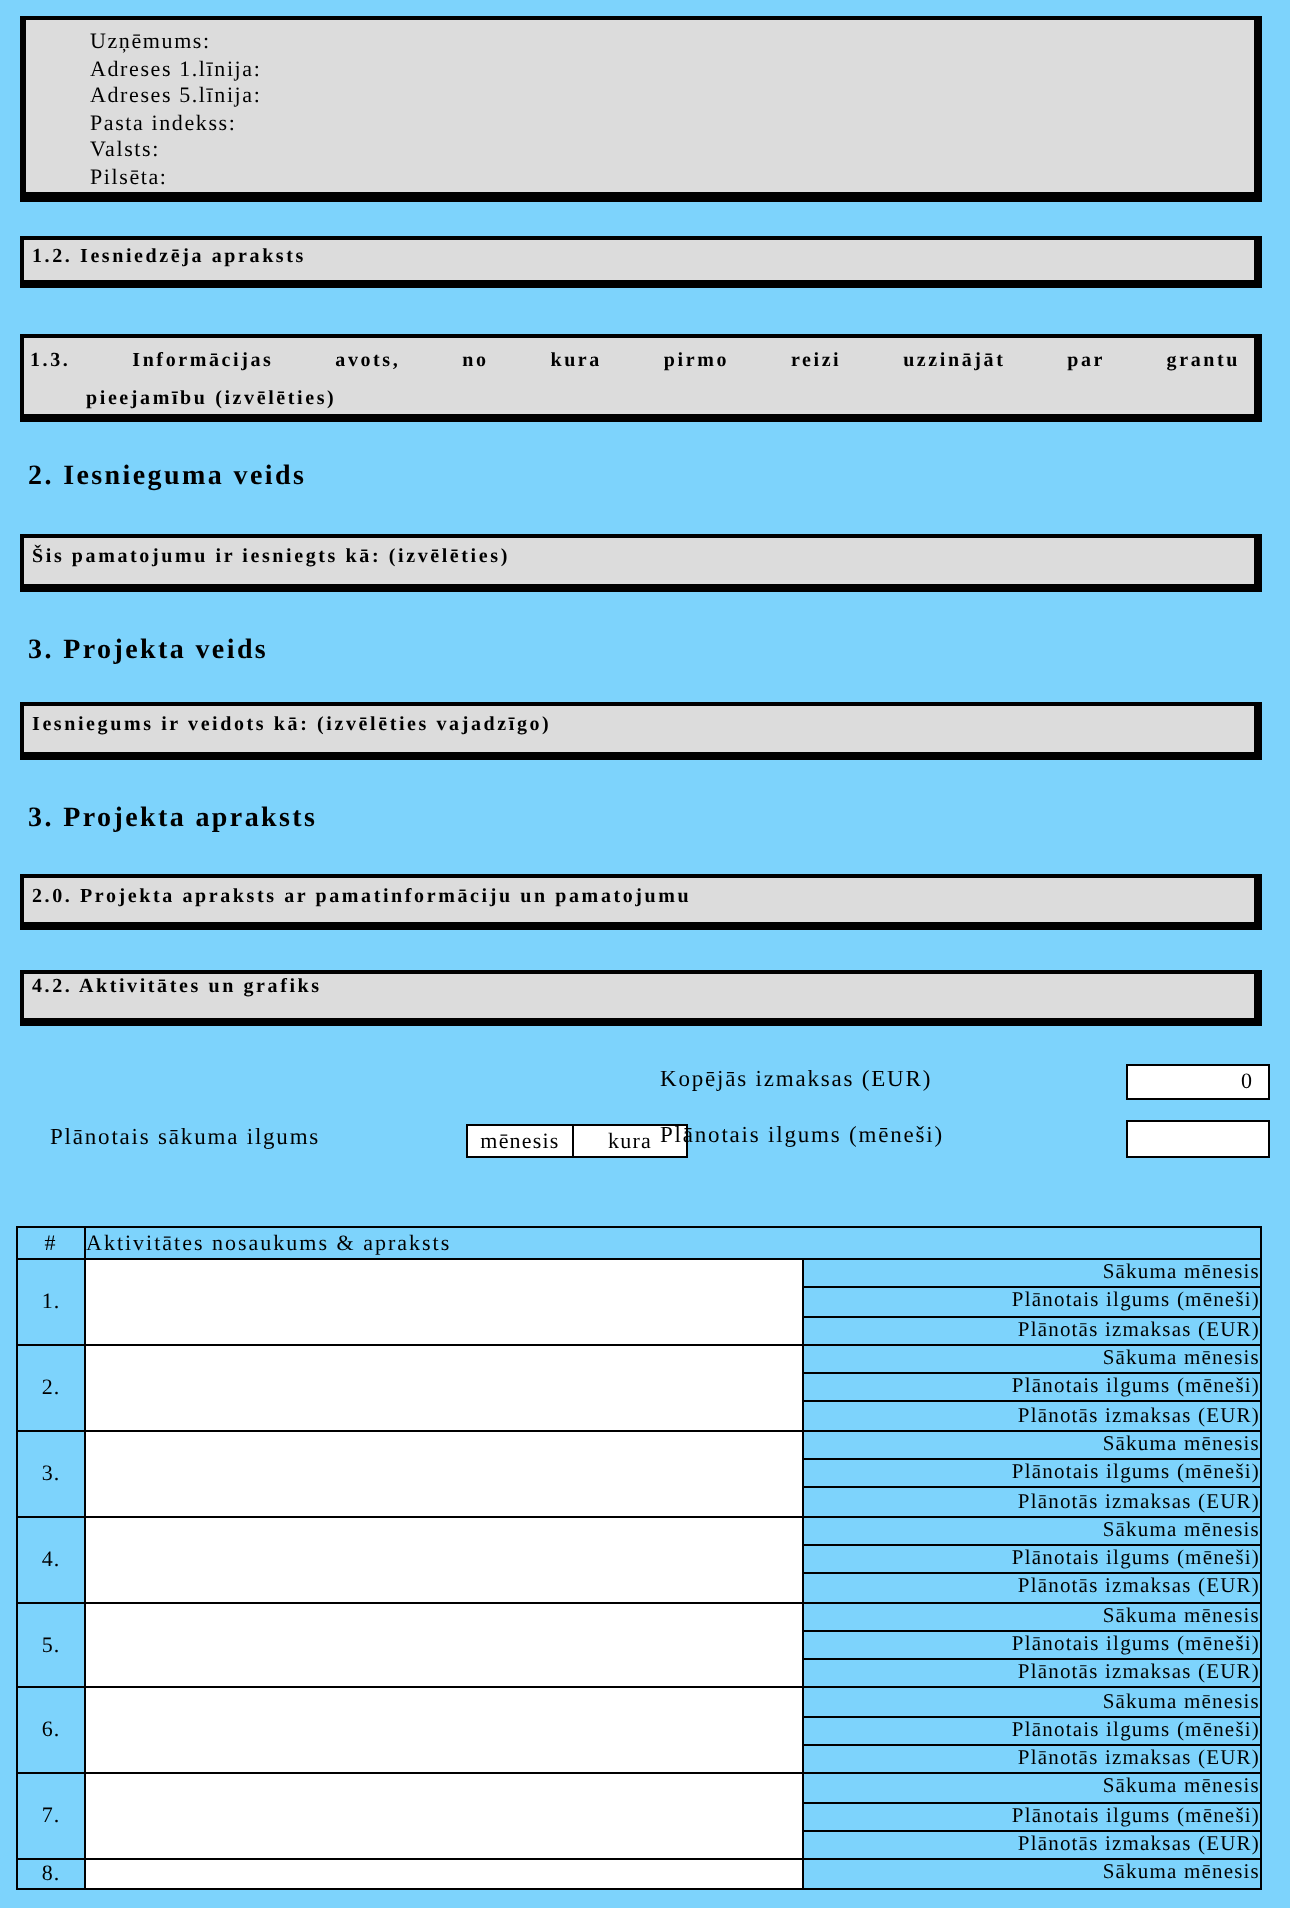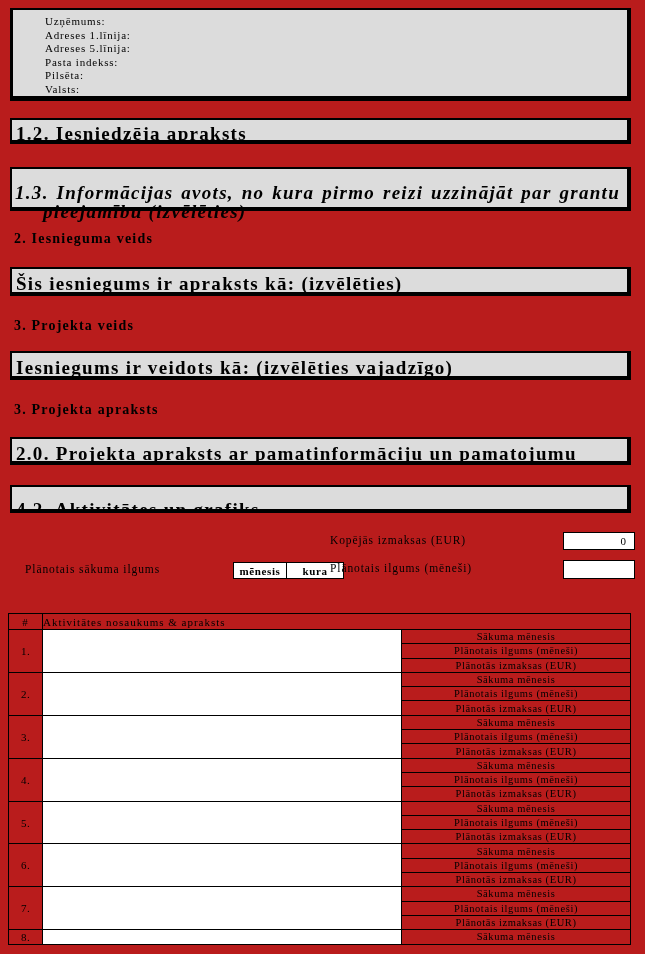--- a/index.html
+++ b/index.html
@@ -1,99 +1,99 @@
 <!DOCTYPE html>
 <html><head>
 <meta charset="utf-8">
 <style>
   html,body { margin:0; padding:0; background:#ffffff; }
   .page {
-    position:relative; width:645px; height:954px; background:#b91c1c;
+    position:relative; width:645px; height:954px; background:#7dd3fc;
     font-family:"Liberation Serif","DejaVu Serif",serif; color:#000;
     overflow:hidden;
   }
   
   .gray-box {
     position:absolute; box-sizing:border-box; left:10px; width:621px;
     background:#dcdcdc; border:2px solid #000;
     border-right-width:4px; border-bottom-width:4px;
   }
   .addr-box { top:8px; height:93px; border-left-width:3px; border-bottom-width:5px;
     padding:5px 4px 0 32px; font-size:11px; letter-spacing:0.8px; line-height:13.6px; }
   .addr-line { white-space:nowrap; }
 
-  .hbox-text { font-weight:bold; font-size:19px; letter-spacing:1.3px; }
+  .hbox-text { font-weight:bold; font-size:10px; letter-spacing:1.3px; }
   .hbox-1line { padding:3px 6px 0 4px; white-space:nowrap; overflow:hidden; }
   .box-12 { top:118px; height:26px; }
-  .box-13 { top:167px; height:44px; padding-top:14px;font-style:italic; }
+  .box-13 { top:167px; height:44px; padding-top:2px; }
   .box-13 .l1 { padding:0 7px 0 3px; text-align:justify; text-align-last:justify; line-height:19px; }
   .box-13 .l2 { padding-left:31px; line-height:19px; }
   .box-s2  { top:267px; height:29px; padding-top:4px; }
   .box-s3  { top:351px; height:29px; padding-top:4px; }
   .box-41  { top:437px; height:28px; padding-top:4px; }
-  .box-42  { top:485px; height:28px; padding-top:12px; }
+  .box-42  { top:485px; height:28px; padding-top:1px; }
 
   .plain-h { position:absolute; left:14px; font-weight:bold; font-size:14px;
     letter-spacing:1.2px; white-space:nowrap; }
   .h-2 { top:231px; } .h-3 { top:318px; } .h-4 { top:402px; }
 
   .fld-label { position:absolute; font-size:11.5px; letter-spacing:0.9px;
     white-space:nowrap; text-align:left; }
   .lbl-cost { top:534px; left:330px; width:227px; }
   .lbl-date { top:563px; left:25px;  width:200px; }
   .lbl-dur  { top:562px; left:330px; width:227px; }
 
   .val-box { position:absolute; box-sizing:border-box; background:#fff;
     border:1px solid #000; font-size:11px; }
   .box-cost { left:563px; top:532px; width:72px; height:18px;
     text-align:right; padding:2px 8px 0 2px; }
   .box-dur  { left:563px; top:560px; width:72px; height:19px; }
 
   .date-pair { position:absolute; left:233px; top:562px; height:17px; display:flex; }
   .date-cell { box-sizing:border-box; border:1px solid #000; background:#fff;
-    font-size:11px; letter-spacing:0.6px; text-align:center; padding-top:2px;font-weight:bold; }
+    font-size:11px; letter-spacing:0.6px; text-align:center; padding-top:2px; }
   .cell-month { width:54px; }
   .cell-year  { width:58px; margin-left:-1px; }
 
   table.acts { position:absolute; left:8px; top:613px; width:622px;
     border-collapse:collapse; table-layout:fixed; }
   table.acts td, table.acts th { border:1px solid #000; padding:0;
     font-weight:normal; overflow:hidden; white-space:nowrap; }
   .col-num { width:34px; } .col-act { width:359px; } .col-lab { width:229px; }
   tr.hdr-row th { height:15px; font-size:11px; letter-spacing:1px; }
   th.h-num { text-align:center; }
   th.h-name { text-align:left; padding-left:8px;margin-top:39px; }
   td.num-cell { text-align:center; font-size:11px; letter-spacing:0.5px; vertical-align:middle; }
   td.act-cell { background:#fff; }
   td.lab-cell { height:13.3px; line-height:13px; font-size:10.5px;
-    letter-spacing:0.6px; text-align:center; }
+    letter-spacing:0.6px; text-align:right; }
 </style>
 </head>
 <body>
 
 <div class="page">
 
   <div class="gray-box addr-box">
     <div class="addr-line">Uzņēmums:</div>
     <div class="addr-line">Adreses 1.līnija:</div>
     <div class="addr-line">Adreses 5.līnija:</div>
     <div class="addr-line">Pasta indekss:</div>
+    <div class="addr-line">Valsts:</div>
     <div class="addr-line">Pilsēta:</div>
-    <div class="addr-line">Valsts:</div>
   </div>
 
   <div class="gray-box hbox-text hbox-1line box-12">1.2. Iesniedzēja apraksts</div>
 
   <div class="gray-box hbox-text box-13">
     <div class="l1">1.3. Informācijas avots, no kura pirmo reizi uzzinājāt par grantu</div>
     <div class="l2">pieejamību (izvēlēties)</div>
   </div>
 
   <div class="plain-h h-2">2. Iesnieguma veids</div>
-  <div class="gray-box hbox-text hbox-1line box-s2">Šis iesniegums ir apraksts kā: (izvēlēties)</div>
+  <div class="gray-box hbox-text hbox-1line box-s2">Šis pamatojumu ir iesniegts kā: (izvēlēties)</div>
 
   <div class="plain-h h-3">3. Projekta veids</div>
   <div class="gray-box hbox-text hbox-1line box-s3">Iesniegums ir veidots kā: (izvēlēties vajadzīgo)</div>
 
   <div class="plain-h h-4">3. Projekta apraksts</div>
   <div class="gray-box hbox-text hbox-1line box-41">2.0. Projekta apraksts ar pamatinformāciju un pamatojumu</div>
   <div class="gray-box hbox-text hbox-1line box-42">4.2. Aktivitātes un grafiks</div>
 
   <div class="fld-label lbl-cost">Kopējās izmaksas (EUR)</div>
   <div class="val-box box-cost">0</div>

